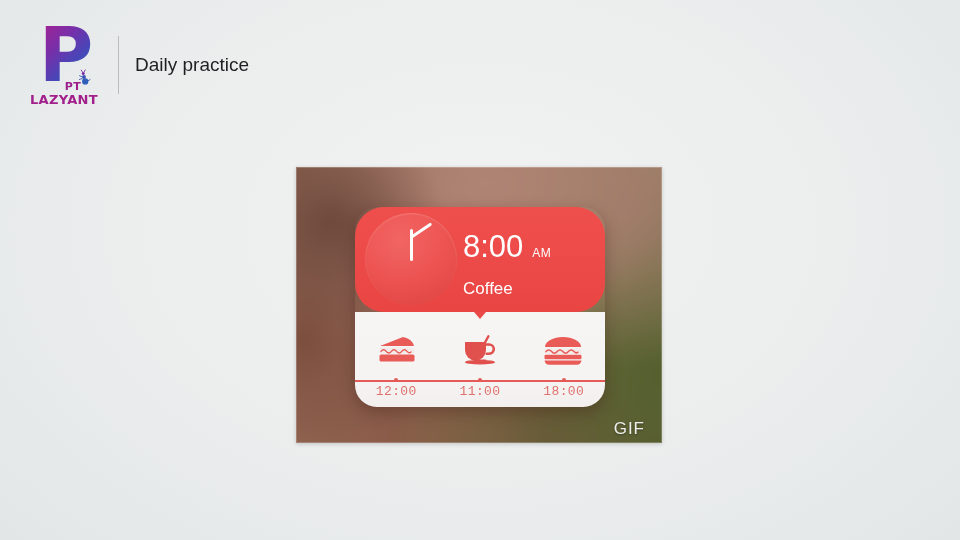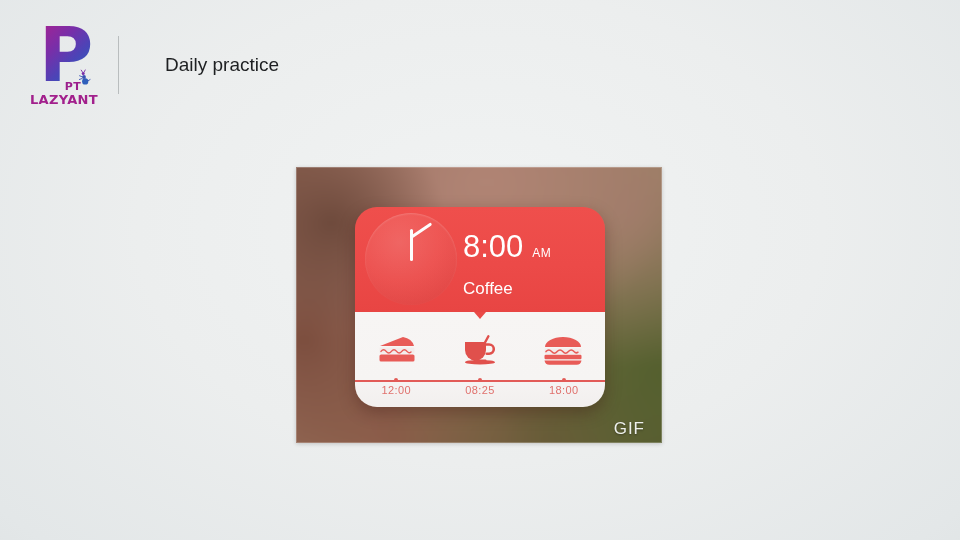--- a/index.html
+++ b/index.html
@@ -95,21 +95,20 @@
     background: #b9bdbe;
     margin: 0 16px 0 14px;
     flex: 0 0 auto;
   }
 
   #header-text {
     display: flex;
     flex-direction: column;
     justify-content: center;
     height: 62px;
-    margin-left: 30px;
   }
   #title-en {
     font-family: "Liberation Sans", sans-serif;
     font-size: 19px;
     color: #1e2022;
     line-height: 28px;
     white-space: nowrap;
   }
   #title-cn {
     font-family: "DejaVu Sans", sans-serif;
@@ -175,20 +174,21 @@
     border-radius: 22px;
     overflow: hidden;
     box-shadow: 0 6px 16px rgba(60,20,18,0.35);
   }
   #widget-top {
     position: absolute;
     left: 0; top: 0;
     width: 100%;
     height: 105px;
     background: linear-gradient(180deg, #ef4f4c 0%, #ec4a48 55%, #e84543 100%);
+    border-radius: 29px;
   }
   #clock-face {
     position: absolute;
     left: 10px;
     top: 6px;
     width: 92px;
     height: 92px;
     border-radius: 50%;
     background:
       radial-gradient(circle at 38% 32%, rgba(255,255,255,0.14) 0%, rgba(255,255,255,0.06) 45%, rgba(0,0,0,0.05) 100%);
@@ -314,22 +314,22 @@
     width: 4px;
     height: 4px;
     border-radius: 50%;
     background: #e25b58;
   }
   .tl-label {
     position: absolute;
     left: 50%;
     top: 4px;
     transform: translateX(-50%);
-    font-family: Liberation Sans, sans-serif;
-    font-size: 11px;
+    font-family: Liberation Mono, monospace;
+    font-size: 13px;
     letter-spacing: 0.4px;
     color: #e0716d;
     white-space: nowrap;
   }
 </style>
 </head>
 <body>
 
 <div id="slide">
 
@@ -421,21 +421,21 @@
         <div id="timeline">
           <div id="timeline-rule"></div>
 
           <div class="tl-stop" style="left:16.5%">
             <span class="tl-dot"></span>
             <span class="tl-label">12:00</span>
           </div>
 
           <div class="tl-stop" style="left:50%">
             <span class="tl-dot"></span>
-            <span class="tl-label">08:25</span>
+            <span class="tl-label">11:00</span>
           </div>
 
           <div class="tl-stop" style="left:83.5%">
             <span class="tl-dot"></span>
             <span class="tl-label">18:00</span>
           </div>
         </div>
 
       </div>
     </div>

